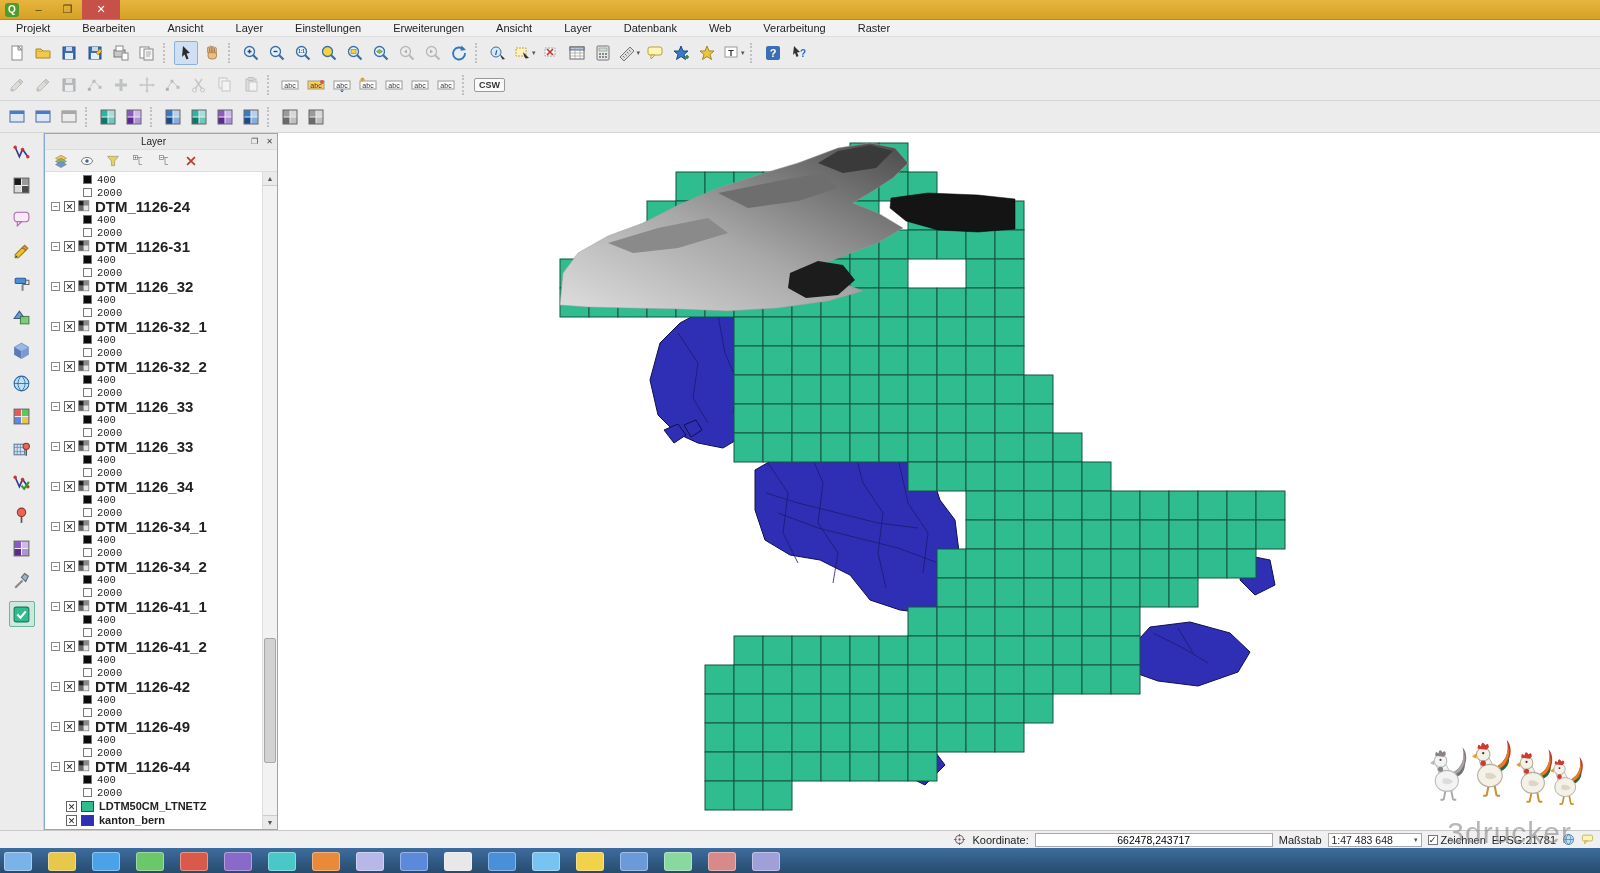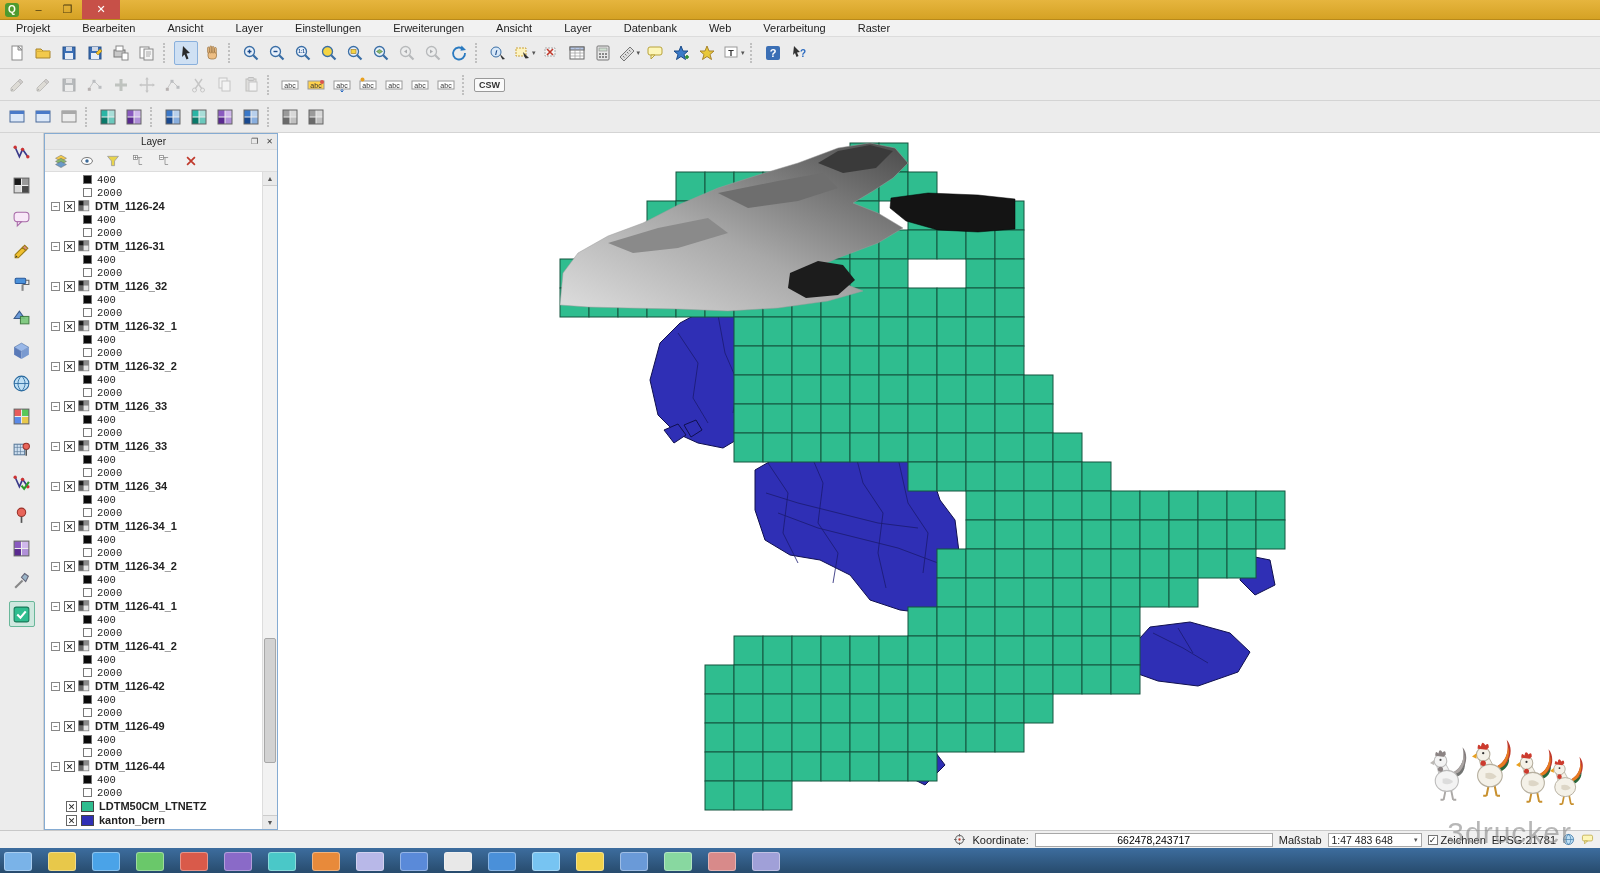--- a/index.html
+++ b/index.html
@@ -56,21 +56,21 @@
   .lp-up,.lp-dn { position:absolute; left:0; right:0; height:14px; background:#eaeaea; color:#555;
     font-size:7px; text-align:center; line-height:14px; }
   .lp-up { top:0; border-bottom:1px solid #ccc; }
   .lp-dn { bottom:0; border-top:1px solid #ccc; }
   .lp-thumb { position:absolute; left:1px; right:1px; top:71%; height:19%; background:#d2d2d2; border:1px solid #a8a8a8; border-radius:2px; }
 
   .trow { display:flex; align-items:center; height:14px; white-space:nowrap; }
   .trow .exp { width:9px; height:9px; border:1px solid #888; background:#fff; font-size:8px; line-height:7px; text-align:center; color:#333; margin-left:6px; flex:none; }
   .trow .chk { width:11px; height:11px; border:1px solid #666; background:#fff; font-size:9px; line-height:10px; text-align:center; color:#111; margin-left:4px; flex:none; }
   .trow .ric { margin-left:3px; flex:none; display:flex; }
-  .trow .lname { margin-left:4px; font-weight:600; font-size:11px; }
+  .trow .lname { margin-left:4px; font-weight:600; font-size:15px; }
   .crow { display:flex; align-items:center; height:13px;font-family:Liberation Mono, monospace; }
   .crow .sw { width:9px; height:9px; border:1px solid #777; margin-left:38px; flex:none; }
   .crow .clabel { margin-left:5px; font-size:10.5px; color:#222; }
   .vrow { display:flex; align-items:center; height:14px; }
   .vrow .chk { width:11px; height:11px; border:1px solid #666; background:#fff; font-size:9px; line-height:10px; text-align:center; margin-left:21px; flex:none; }
   .vrow .vsw { width:13px; height:11px; border:1px solid #444; margin-left:4px; flex:none; }
   .vrow .lname { margin-left:5px; font-weight:700; font-size:11px; }
 
   
   .maparea { flex:1; position:relative; background:#fff; overflow:hidden; }

